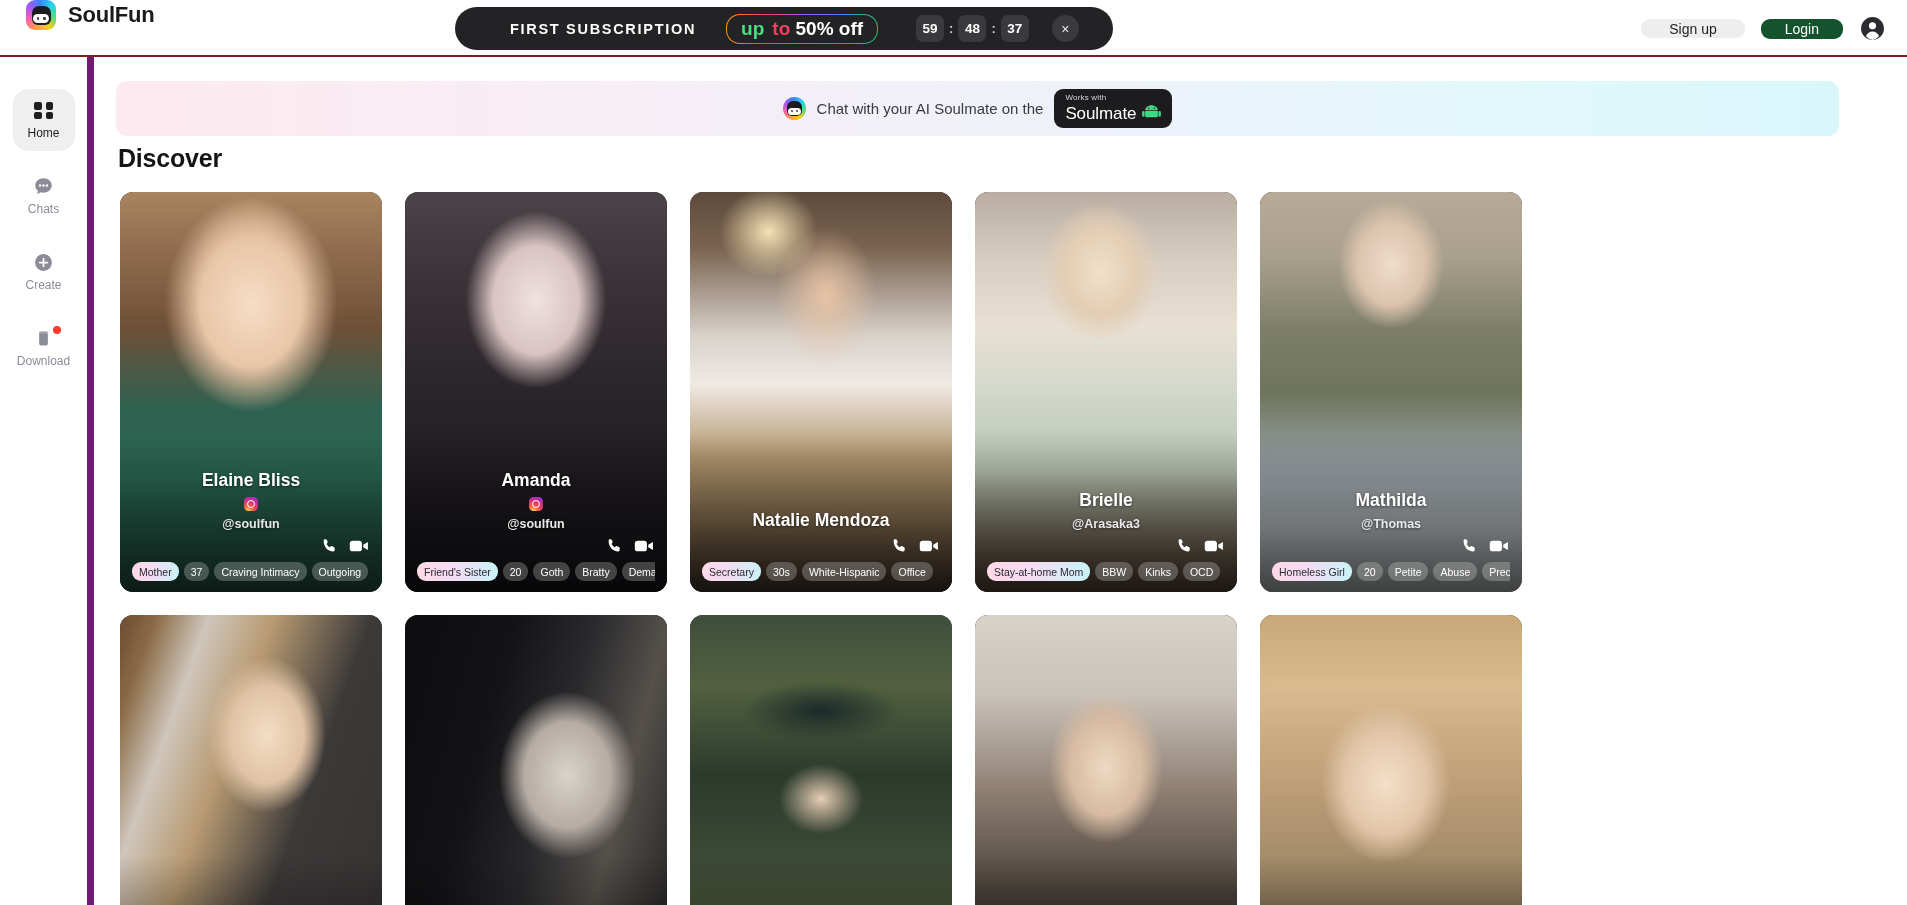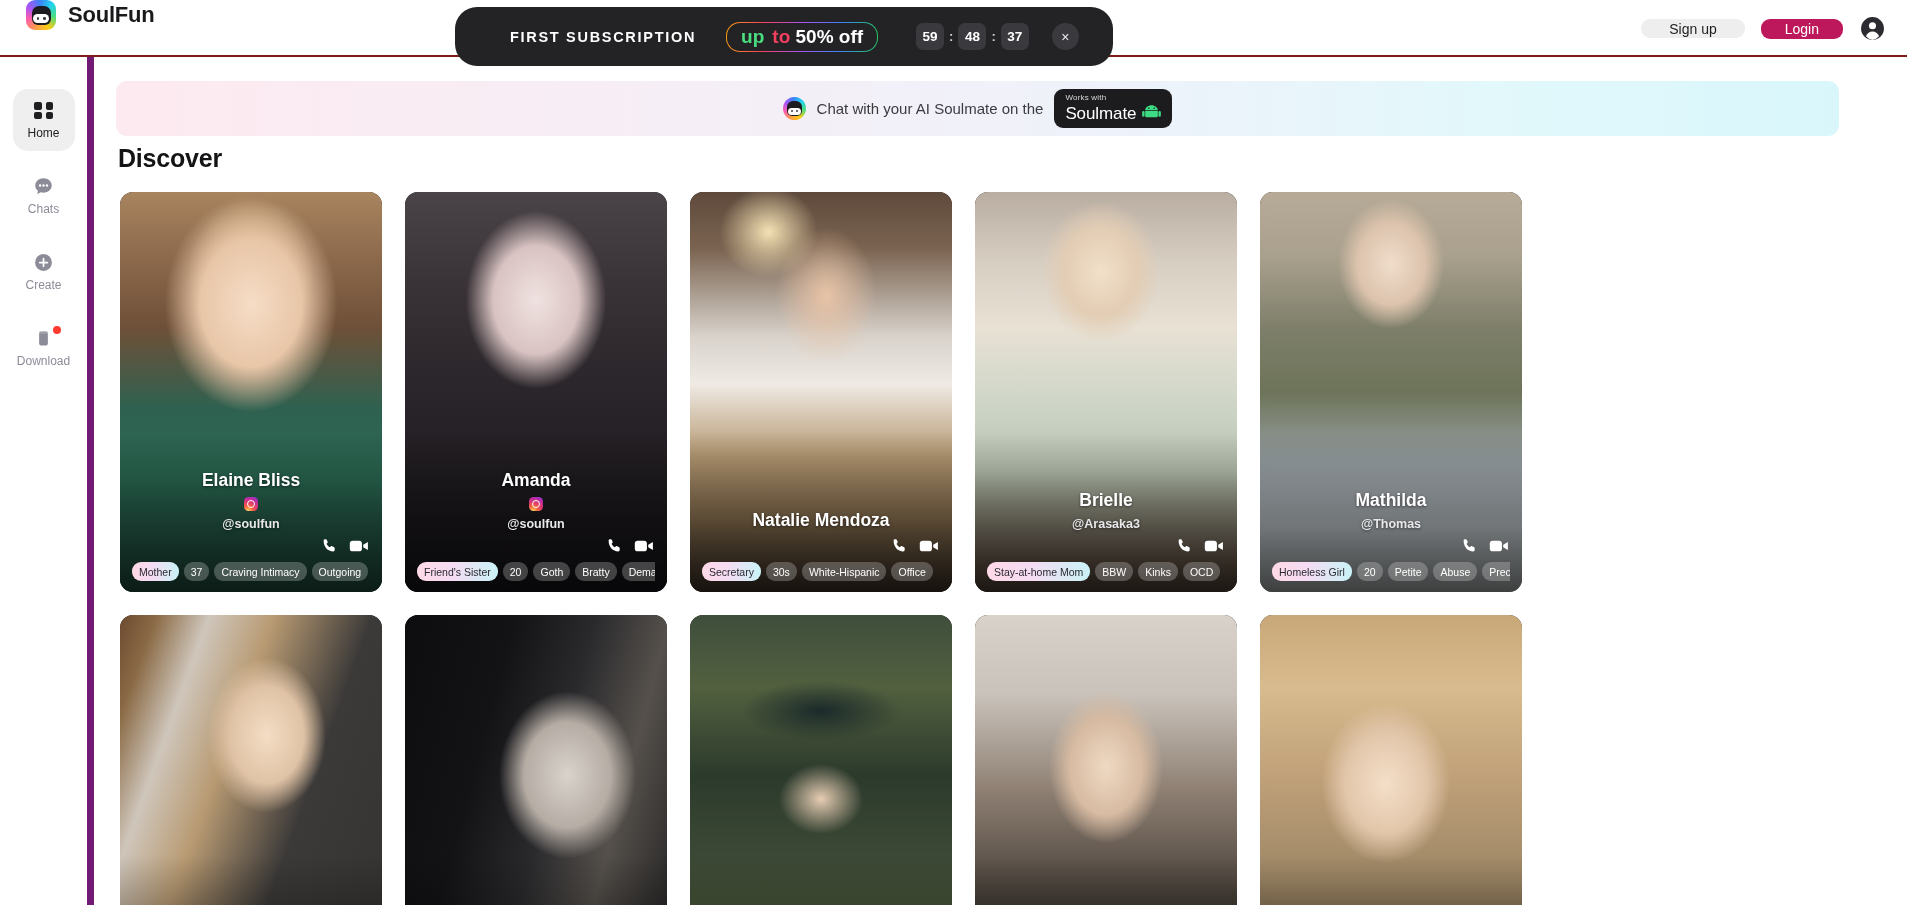--- a/index.html
+++ b/index.html
@@ -42,21 +42,21 @@
   }
   .brand-logo-inner .eye.l { left: 5px; }
   .brand-logo-inner .eye.r { right: 5px; }
   .brand-name {
     font-size: 22px; font-weight: 700; color: #1a1a1c; letter-spacing: -0.2px;
   }
 
   
   .promo {
     position: absolute; left: 455px; top: 7px;
-    width: 658px; height: 59px;
+    width: 658px; height: 43px;
     background: #232326;
     border-radius: 22px;
     display: flex; align-items: center;
   }
   .promo-title {
     margin-left: 55px;
     color: #ffffff; font-size: 14.5px; font-weight: 700;
     letter-spacing: 1.7px;
   }
   .promo-offer {
@@ -95,21 +95,21 @@
     position: absolute; right: 22px; top: 0; height: 57px;
     display: flex; align-items: center; gap: 16px;
   }
   .btn-signup {
     background: #eeeeef; color: #1f1f22;
     border: none; border-radius: 9px;
     padding: 0 28px; height: 19px;
     font-size: 14px; font-family: inherit; cursor: pointer;
   }
   .btn-login {
-    background: #be185d; color: #ffffff;
+    background: #14532d; color: #ffffff;
     border: none; border-radius: 9px;
     padding: 0 24px; height: 20px;
     font-size: 14px; font-family: inherit; cursor: pointer;
   }
   .avatar-btn {
     width: 26px; height: 26px; cursor: pointer;
     display: flex; align-items: center; justify-content: center;
   }
 
   

